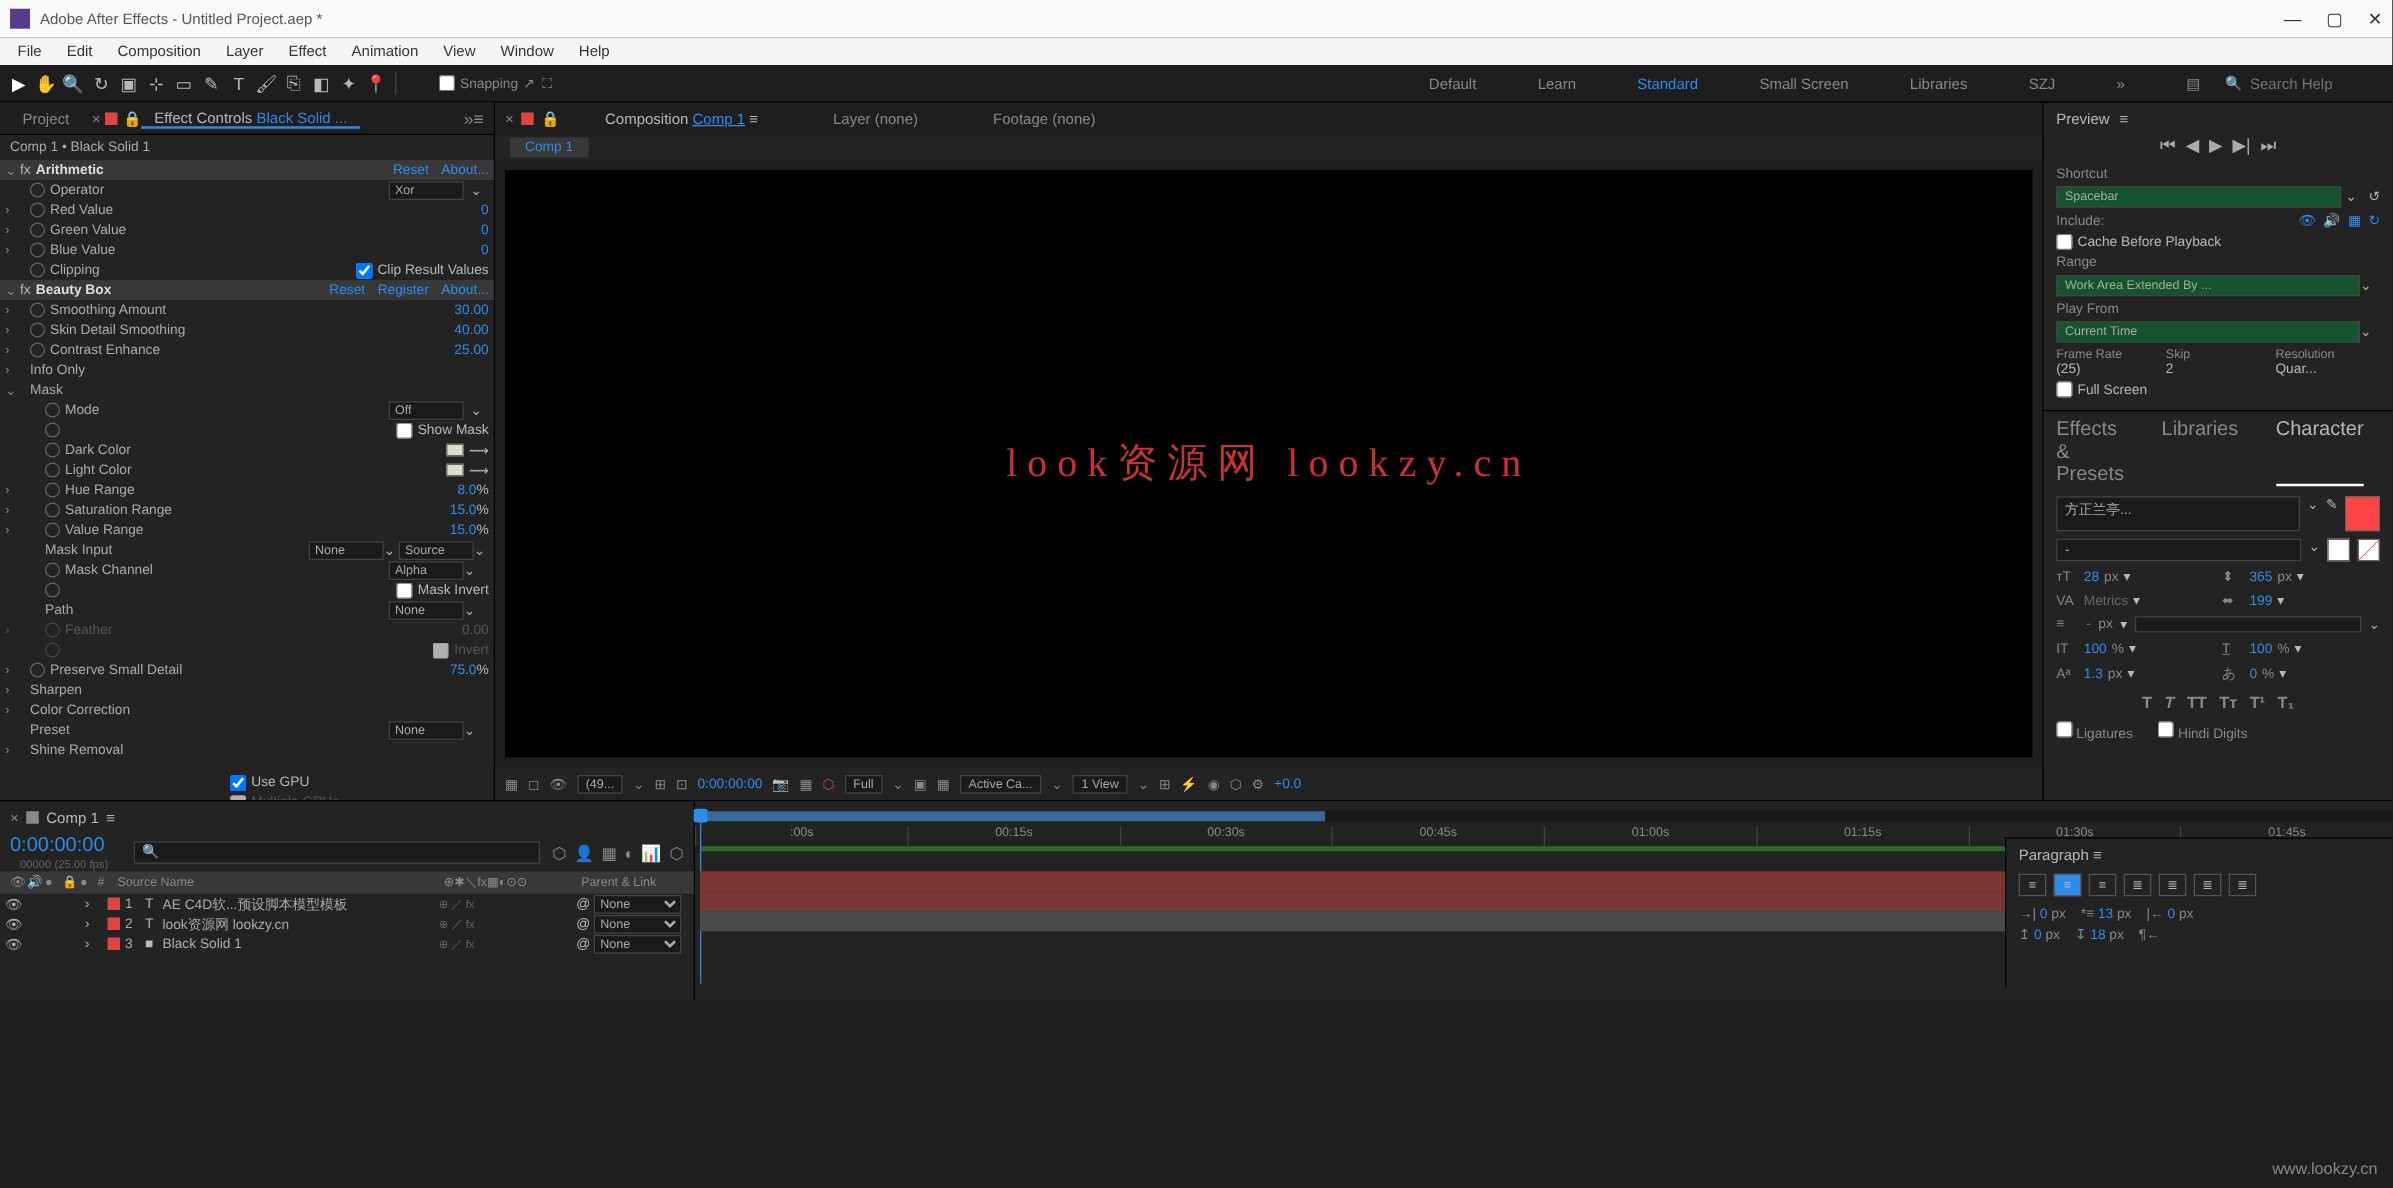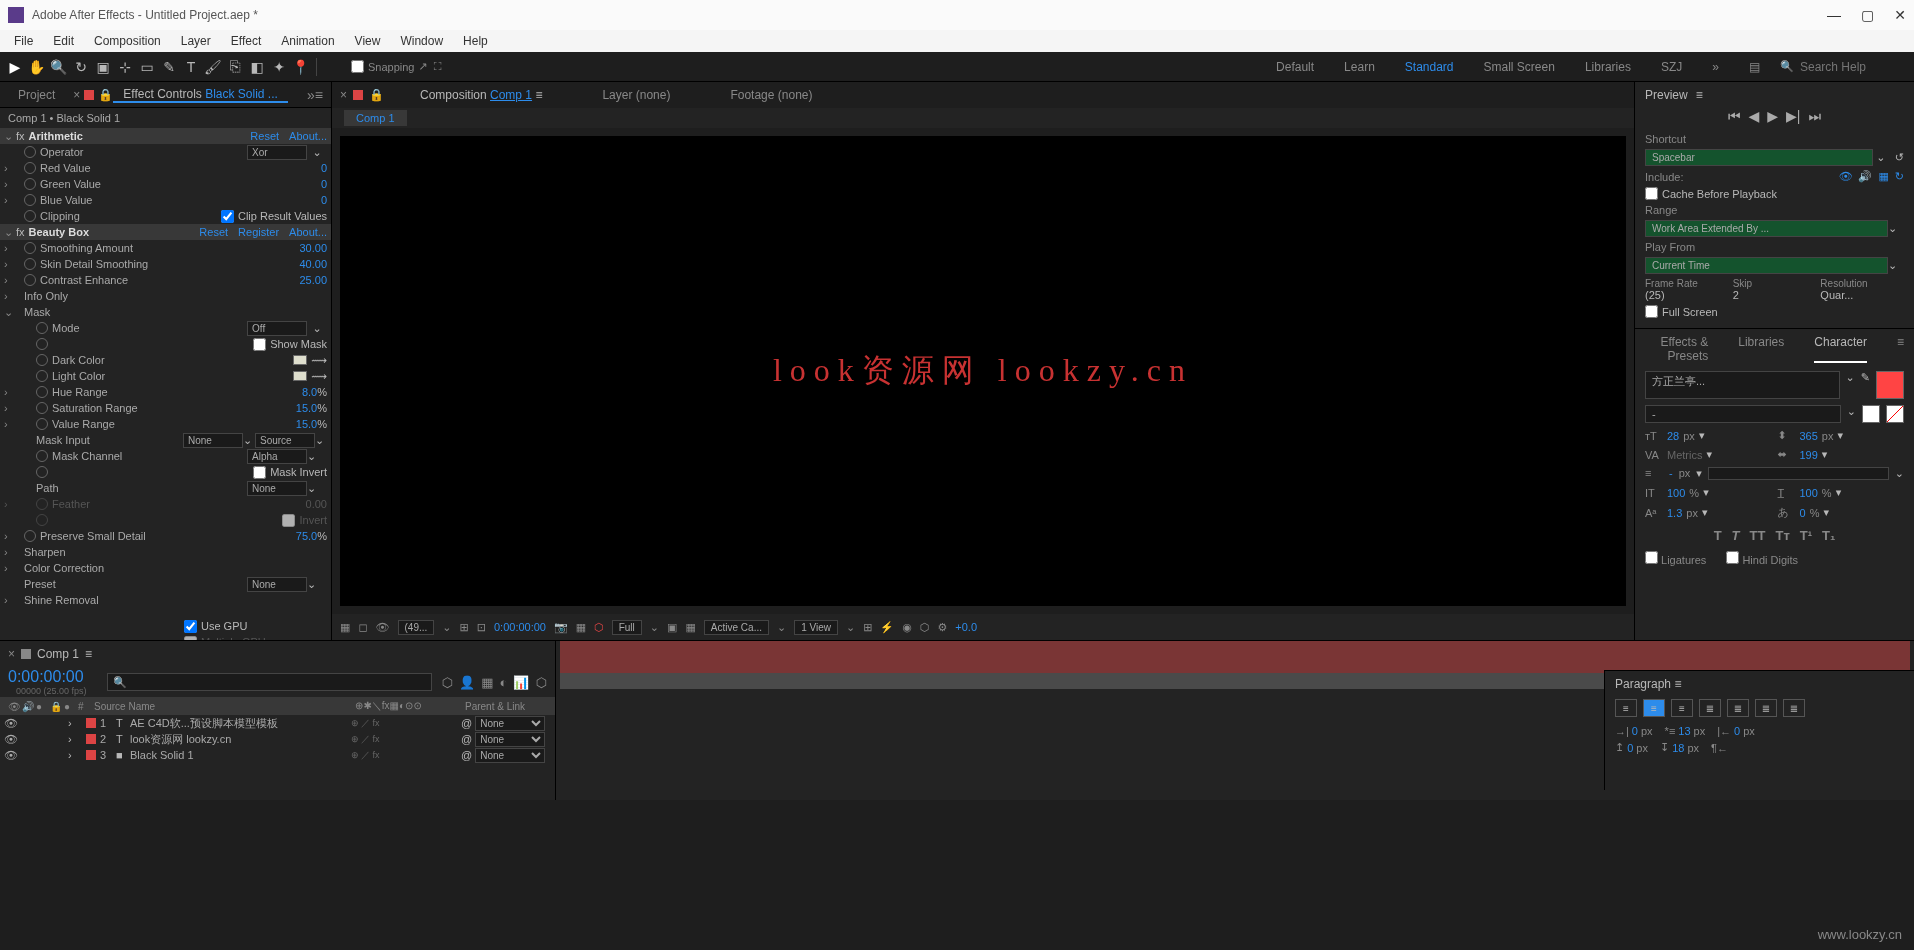--- a/index.html
+++ b/index.html
@@ -10,26 +10,26 @@
 .titlebar-controls span { cursor: pointer; font-size: 14px; }
 .menubar { height: 22px; background: #f5f5f5; display: flex; align-items: center; padding: 0 4px; font-size: 12px; color: #333; }
 .menubar span { padding: 0 10px; cursor: pointer; }
 .toolbar { height: 30px; background: #1e1e1e; border-bottom: 1px solid #000; display: flex; align-items: center; padding: 0 4px; }
 .tool-icon { width: 22px; height: 22px; display: flex; align-items: center; justify-content: center; cursor: pointer; color: #b8b8b8; font-size: 14px; }
 .tool-icon.active { color: #fff; }
 .tool-sep { width: 1px; height: 18px; background: #444; margin: 0 4px; }
 .snapping { display: flex; align-items: center; margin-left: 30px; color: #888; font-size: 11px; }
 .snapping input { margin-right: 4px; }
 .workspace-tabs { margin-left: auto; display: flex; gap: 30px; font-size: 12px; color: #888; align-items: center; }
-.workspace-tabs span { cursor: pointer; }
+.workspace-tabs span { cursor: pointer; margin-left: 19px; }
 .workspace-tabs .active { color: #2d8ceb; }
 .search-help { display: flex; align-items: center; margin-left: 20px; margin-right: 10px; }
 .search-help input { background: transparent; border: none; color: #888; font-size: 12px; width: 100px; outline: none; }
 .main { display: flex; height: 558px; }
-.left-panel { width: 332px; background: #232323; border-right: 1px solid #000; display: flex; flex-direction: column; }
+.left-panel { width: 396px; background: #232323; border-right: 1px solid #000; display: flex; flex-direction: column; }
 .panel-tabs { height: 26px; background: #1e1e1e; display: flex; align-items: center; padding: 0 8px; font-size: 12px; border-bottom: 1px solid #000; }
 .panel-tabs .tab { padding: 0 10px; color: #888; cursor: pointer; }
 .panel-tabs .tab.active { color: #b8b8b8; border-bottom: 2px solid #2d8ceb; }
 .panel-tabs .red-sq { width: 10px; height: 10px; background: #d44; margin: 0 4px; }
 .panel-tabs .menu-icon { margin-left: auto; color: #888; font-size: 14px; }
 .crumb { padding: 4px 8px; font-size: 11px; color: #aaa; }
 .fx-list { flex: 1; overflow-y: auto; font-size: 11px; }
 .fx-row { display: flex; align-items: center; height: 16px; padding: 0 4px; }
 .fx-row.header { background: #383838; }
 .fx-row .indent { display: inline-block; }
@@ -59,21 +59,21 @@
 .playback-controls { display: flex; justify-content: center; gap: 8px; font-size: 14px; color: #aaa; margin-bottom: 8px; }
 .preview-row { display: flex; align-items: center; margin-bottom: 4px; font-size: 11px; }
 .preview-row .lbl { color: #888; flex: 0 0 auto; }
 .preview-row .dropdown { background: #14532d; border: 1px solid #444; color: #aaa; padding: 2px 6px; font-size: 10px; flex: 1; margin-left: 8px; }
 .preview-row .icons { margin-left: auto; display: flex; gap: 6px; color: #2d8ceb; }
 .triple { display: flex; gap: 4px; }
 .triple > div { flex: 1; }
 .triple .lbl2 { color: #888; font-size: 10px; }
 .triple .dropdown { width: 100%; }
 .char-panel { flex: 1; padding: 6px 10px; }
-.char-tabs { display: flex; gap: 30px; font-size: 12px; margin-bottom: 8px; text-align: right; }
+.char-tabs { display: flex; gap: 30px; font-size: 16px; margin-bottom: 8px; }
 .char-tabs span { color: #888; cursor: pointer; }
 .char-tabs .active { color: #b8b8b8; border-bottom: 2px solid #fff; }
 .char-row { display: flex; gap: 6px; margin-bottom: 6px; font-size: 11px; }
 .char-row .dropdown { background: #1a1a1a; border: 1px solid #444; color: #aaa; padding: 2px 6px; flex: 1; }
 .char-row .color-sw { width: 28px; height: 28px; background: #f44; border: 1px solid #666; }
 .char-row .ico { width: 18px; color: #888; }
 .char-row .val { color: #2d8ceb; cursor: pointer; }
 .char-row .unit { color: #888; }
 .char-row .half { flex: 1; display: flex; align-items: center; gap: 4px; }
 .char-btns { display: flex; gap: 10px; justify-content: center; margin-top: 8px; font-weight: bold; color: #888; font-size: 13px; }
@@ -697,20 +697,36 @@
           <span class="color-sq" style="background:#d44;"></span>
           <span class="num">3</span>
           <span class="type-ico">■</span>
           <span class="name">Black Solid 1</span>
           <span class="switches">⊕ ／ fx</span>
           <span class="parent"><span>@</span> <select><option>None</option></select></span>
         </div>
       </div>
   </div>
   <div class="tl-right">
+    <div class="tl-ruler">
+      <div class="tl-scrubber-bar"></div>
+      <div class="tl-scrubber-range"></div>
+      <div class="tl-tick-row" id="tl-ticks">
+          <span>:00s</span>
+          <span>00:15s</span>
+          <span>00:30s</span>
+          <span>00:45s</span>
+          <span>01:00s</span>
+          <span>01:15s</span>
+          <span>01:30s</span>
+          <span>01:45s</span>
+        </div>
+      <div class="tl-workarea"></div>
+      <div class="tl-playhead"></div>
+    </div>
     <div class="tl-bars">
       <div class="tl-bar t1"></div>
       <div class="tl-bar t2"></div>
       <div class="tl-bar t3"></div>
     </div>
   </div>
 </div>
 
 <div class="para-panel">
   <div class="para-title"><span>Paragraph</span> <span>≡</span></div>

